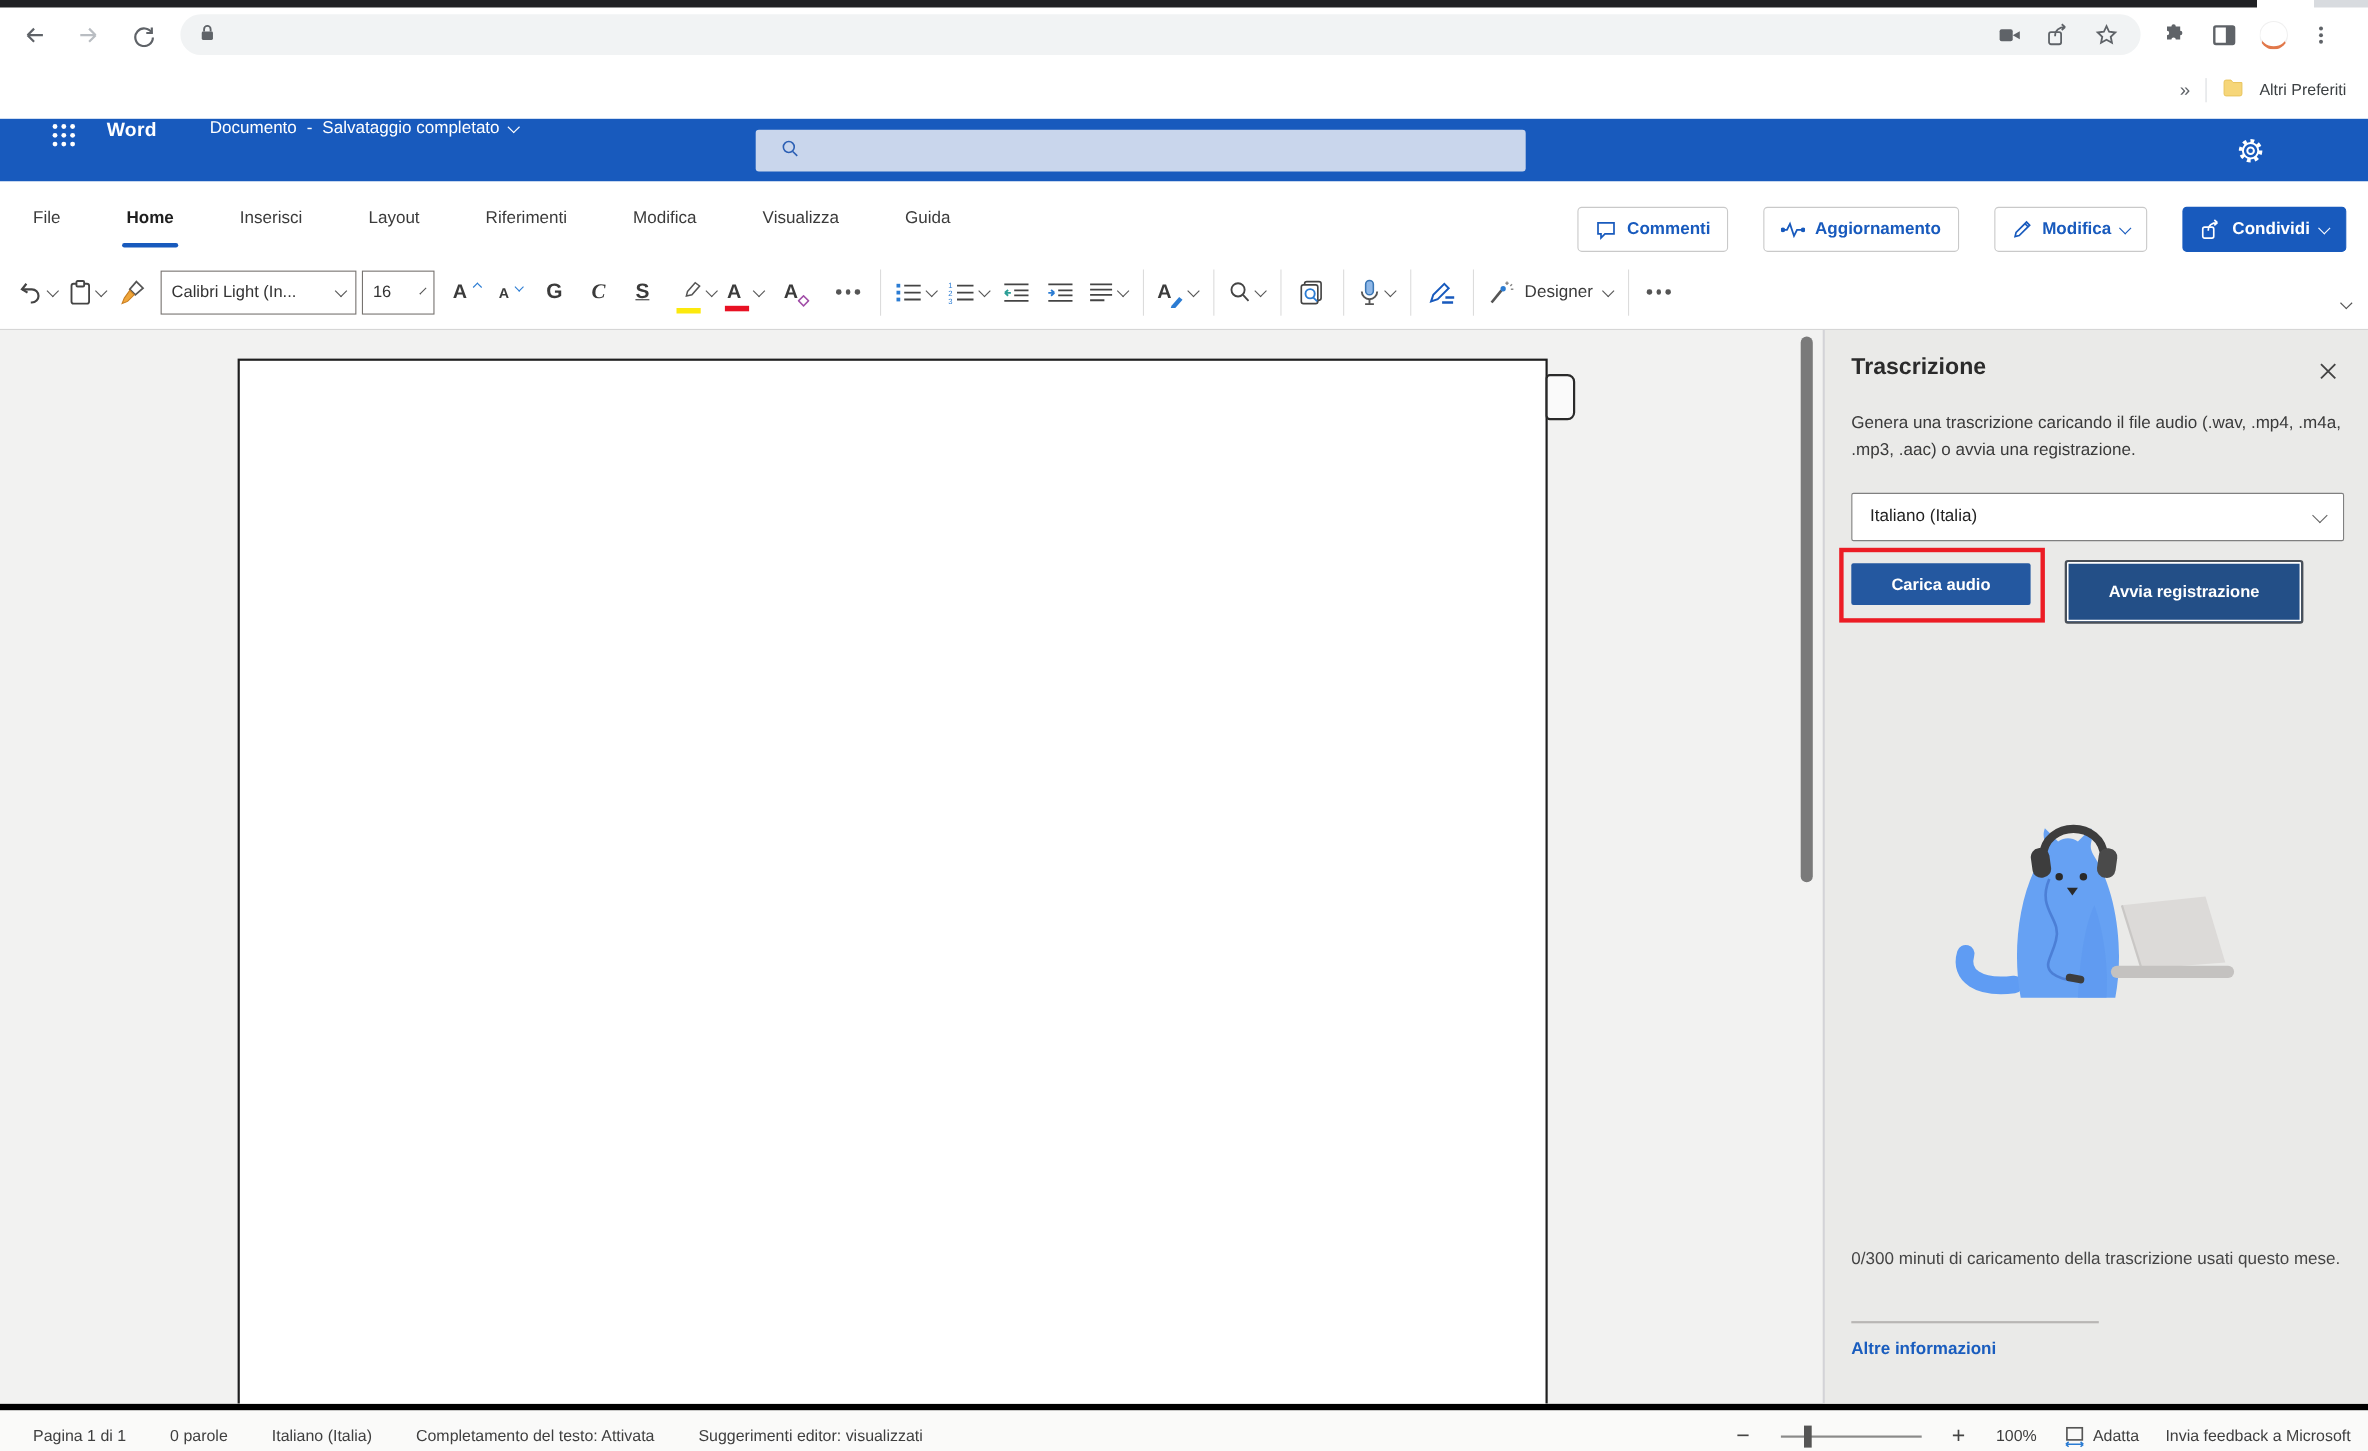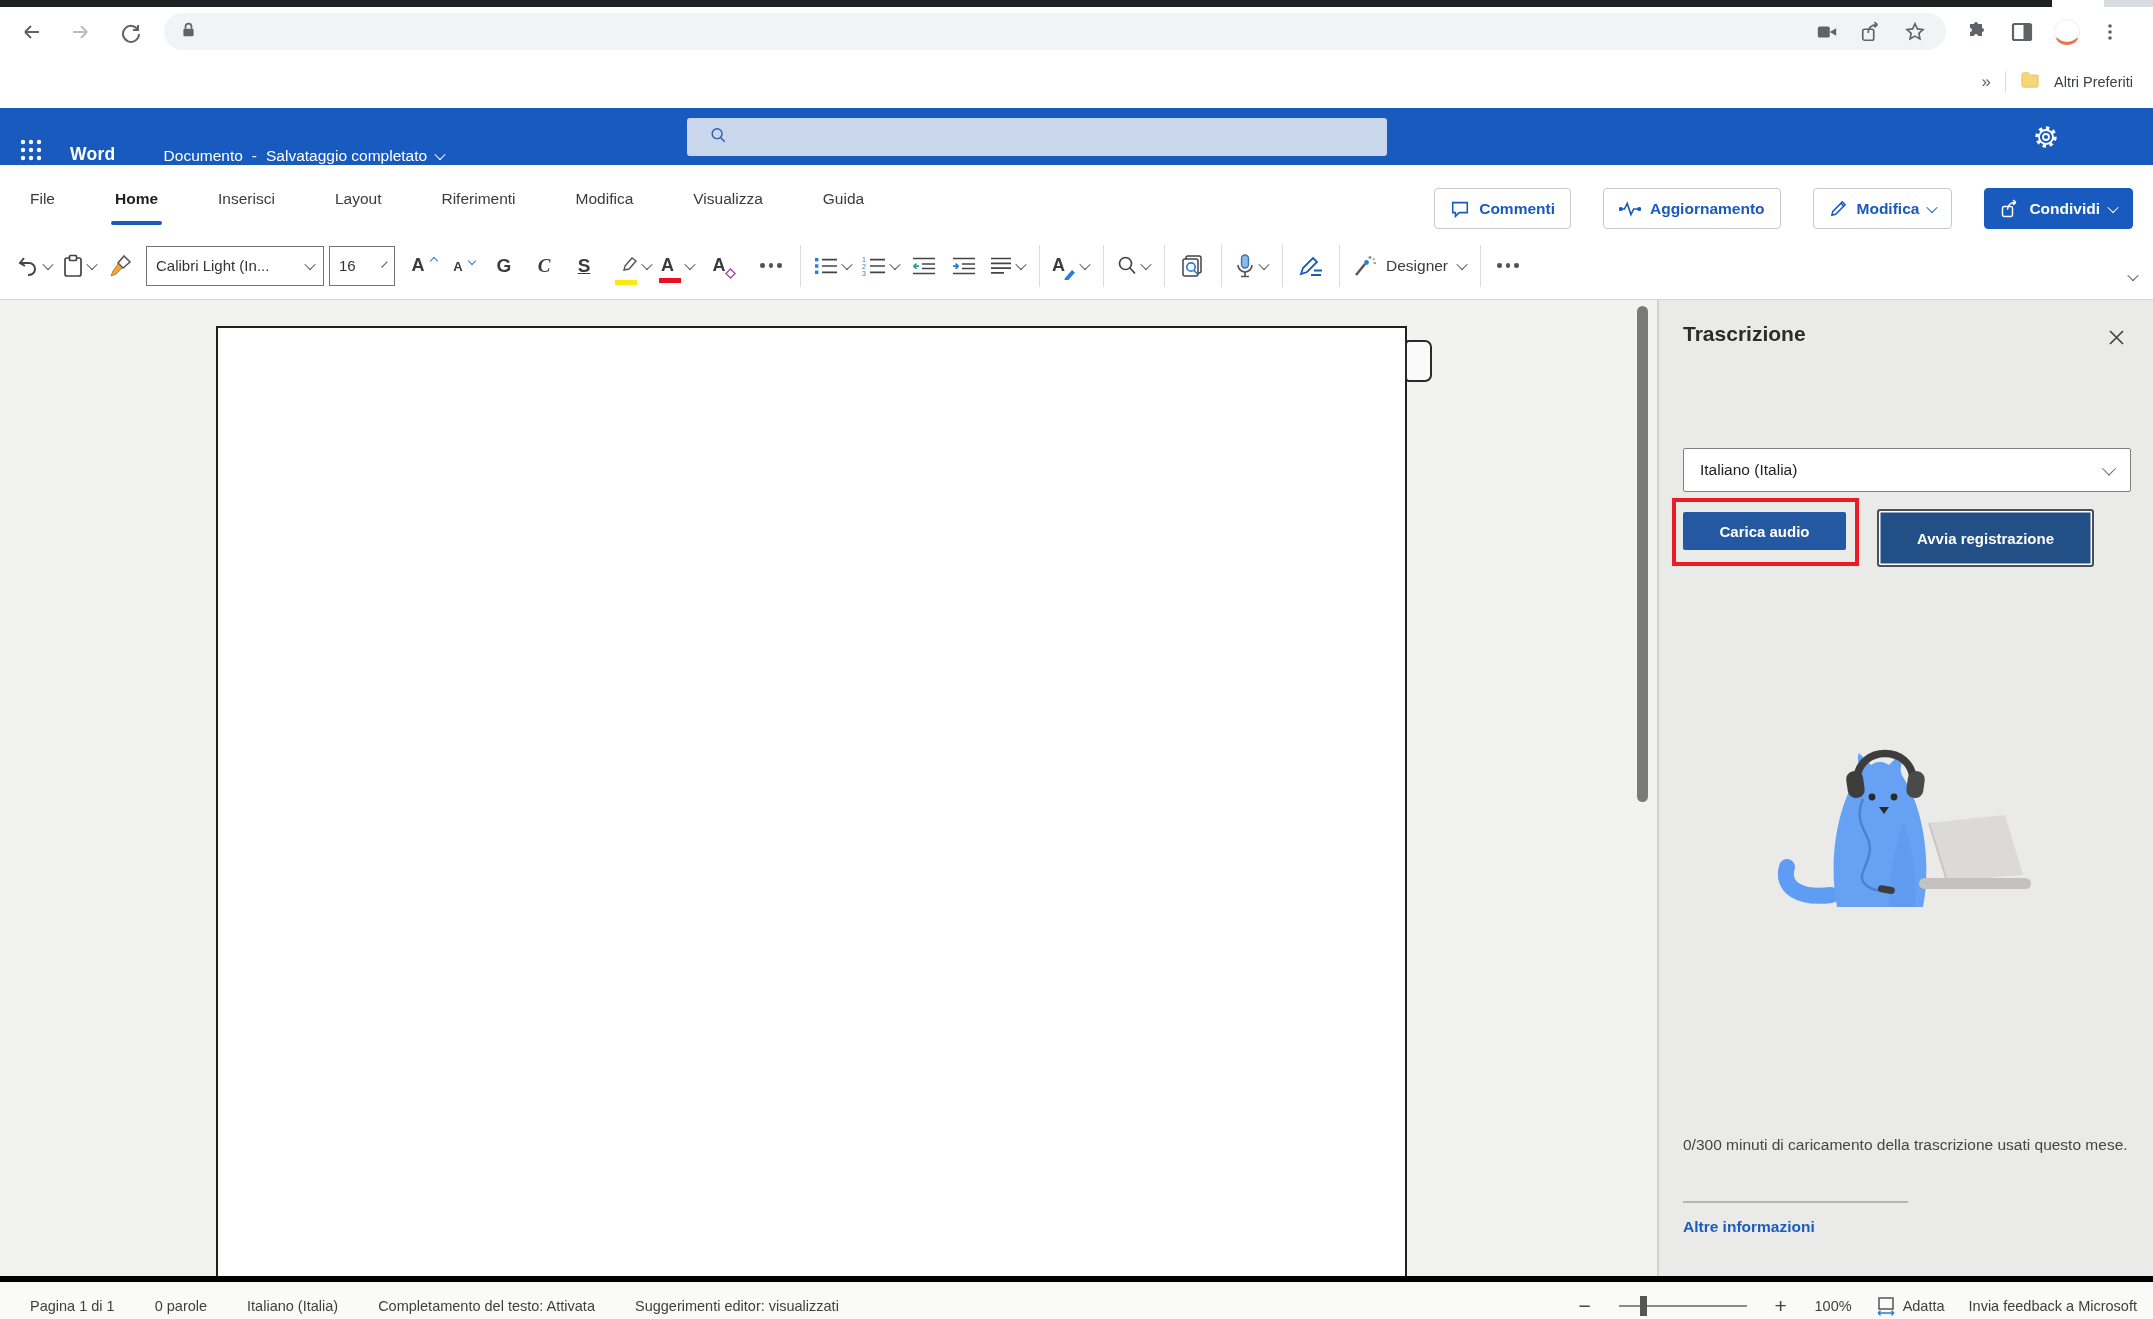--- a/index.html
+++ b/index.html
@@ -13,21 +13,21 @@
   .addr { flex:0 0 auto; width:1782px; height:37px; background:#f1f3f4; border-radius:19px; display:flex; align-items:center; padding:0 16px; }
   .addr .grow { flex:1; }
   .pill-ic { width:30px; height:30px; display:flex; align-items:center; justify-content:center; margin-left:14px; }
   .out-ic { width:32px; height:32px; display:flex; align-items:center; justify-content:center; margin-left:14px; }
   .avatar { width:26px; height:26px; border-radius:50%; border:1px solid #f0f0f0; border-bottom:3px solid #e1784a; margin-left:16px; }
   .bookmarks { height:52px; background:#fff; display:flex; align-items:center; justify-content:flex-end; padding-right:20px; gap:14px; color:#444; }
   .bm-div { width:1px; height:22px; background:#dadce0; }
   .bm-label { font-size:14.5px; color:#3c4043; }
 
   
-  .whead { position:relative; height:57px; background:#185abd; display:flex; align-items:flex-end; color:#fff; }
+  .whead { position:relative; height:57px; background:#185abd; display:flex; align-items:flex-start; color:#fff;padding-left:27px; }
   .waffle { margin-left:16px; width:30px; height:30px; display:flex; align-items:center; justify-content:center; }
   .wlogo { margin-left:24px; font-size:17.5px; font-weight:bold; letter-spacing:.3px; }
   .wtitle { margin-left:48px; display:flex; align-items:center; gap:9px; font-size:15.5px; }
   .wsearch { position:absolute; left:687px; top:10px; width:700px; height:38px; background:#c9d6ec; border-radius:3px; display:flex; align-items:center; padding:0 10px 0 22px; }
   .wsearch input { flex:1; border:none; background:transparent; outline:none; font-size:15.5px; color:#1f4f9e; font-family:"Liberation Sans",sans-serif; margin-left:12px; }
   .wsearch input::placeholder { color:#2b5fb4; opacity:1; }
   .wgear { position:absolute; right:93px; top:15px; width:28px; height:28px; display:flex; align-items:center; justify-content:center; }
 
   
   .tabsrow { position:relative; height:67px; background:#fff; display:flex; align-items:center; padding-left:30px; }
@@ -458,20 +458,21 @@
     <div class="vscroll"></div>
     <div class="vdiv"></div>
 
     <div class="pane">
       <div class="p-title">Trascrizione</div>
       <span class="p-close">
         <svg width="17" height="17" viewBox="0 0 17 17">
             <path d="M2 2l13 13M15 2L2 15" stroke="#444" stroke-width="1.7"></path>
           </svg>
       </span>
+      <div class="p-desc">Genera una trascrizione caricando il file audio (.wav, .mp4, .m4a, .mp3, .aac) o avvia una registrazione.</div>
       <div class="p-select">
         <span>Italiano (Italia)</span>
         <span class="chev big"></span>
       </div>
       <div class="red-box"></div>
       <button class="p-upload">Carica audio</button>
       <button class="p-record">Avvia registrazione</button>
 
       <div class="p-cat">
         <svg width="270" height="200" viewBox="0 0 270 200">

